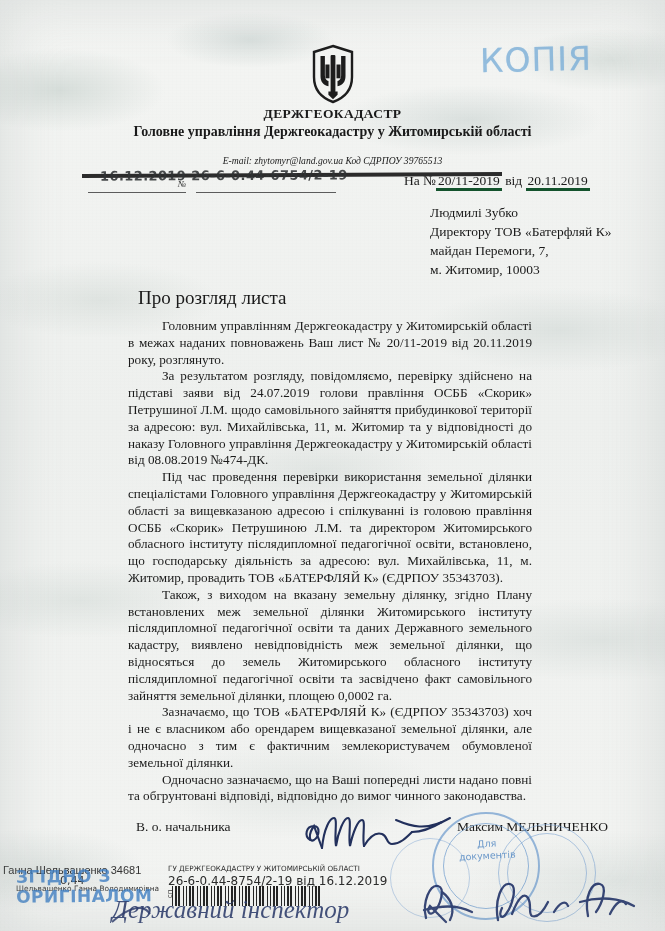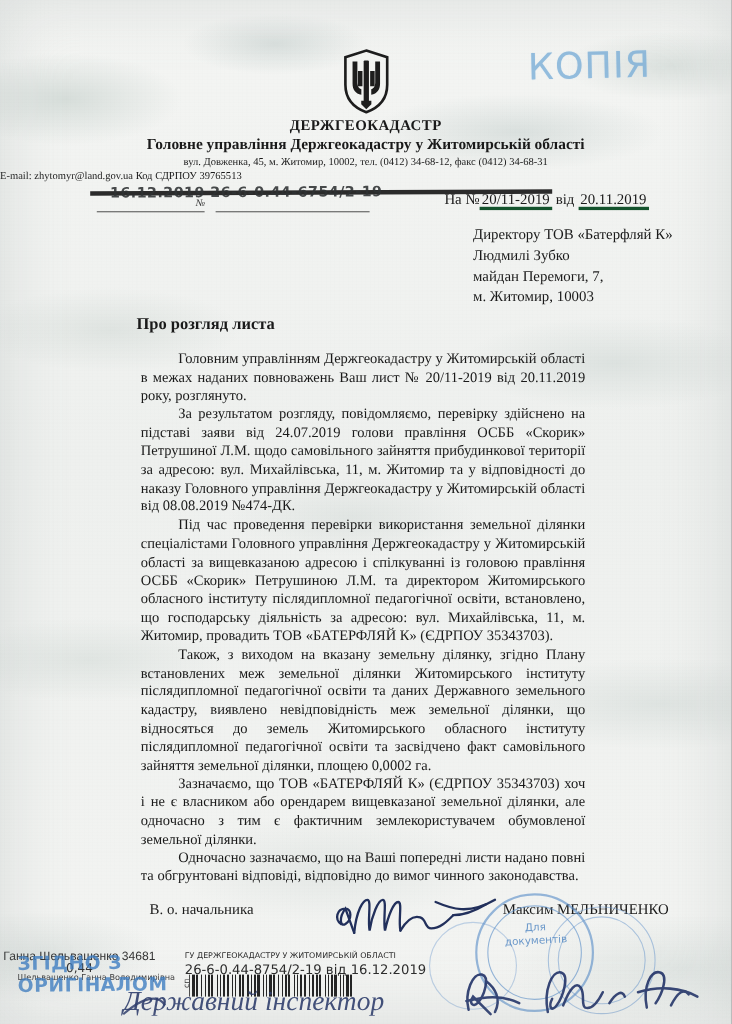--- a/index.html
+++ b/index.html
@@ -37,21 +37,21 @@
     box-shadow:inset 0 0 60px rgba(140,150,150,.25);}
 
   
   .emblem{position:absolute;left:0;right:0;top:44px;text-align:center;}
   .emblem svg{display:block;margin:0 auto;}
   .org-name{position:absolute;left:0;right:0;top:106px;text-align:center;
     font-weight:bold;font-size:13.5px;letter-spacing:.4px;}
   .org-dept{position:absolute;left:0;right:0;top:124px;text-align:center;
     font-weight:bold;font-size:14px;}
   .org-addr{position:absolute;left:0;right:0;top:142px;text-align:center;font-size:9.6px;}
-  .org-email{position:absolute;left:0;right:0;top:155px;text-align:left;font-size:9.6px;}
+  .org-email{position:absolute;left:0;right:0;top:155px;text-align:center;font-size:9.6px;font-style:italic;}
 
   
   .reg-rule{position:absolute;left:82px;top:173px;width:420px;height:4px;background:#2b2b2b;
     transform:rotate(-.25deg);}
   .reg-stamp{position:absolute;left:100px;top:168px;font-family:"DejaVu Sans",sans-serif;
     font-weight:bold;font-size:13px;color:#2f3234;letter-spacing:.4px;white-space:nowrap;
     transform:rotate(-.3deg);opacity:.88;}
   .reg-no{position:absolute;left:178px;top:179px;font-size:9px;font-style:italic;color:#3a3a3a;}
   .rule-left{position:absolute;left:88px;top:192px;width:98px;height:1px;background:#5c5c5c;}
   .rule-right{position:absolute;left:196px;top:192px;width:140px;height:1px;background:#5c5c5c;}
@@ -63,21 +63,21 @@
   .kopiya{position:absolute;left:480px;top:40px;
     font-family:"DejaVu Sans",sans-serif;font-size:33px;font-weight:500;
     color:#6fa8d6;opacity:.72;letter-spacing:1px;
     transform:rotate(-1.2deg);
     text-shadow:0 0 1px rgba(130,180,220,.6);}
 
   
   .addressee{position:absolute;left:430px;top:203px;font-size:13.5px;line-height:19px;}
   .addressee div{white-space:nowrap;}
 
-  .subject{position:absolute;left:124px;top:287px;font-size:15px;font-weight:bold;}
+  .subject{position:absolute;left:138px;top:287px;font-size:19px;}
 
   
   .body{position:absolute;left:128px;top:318px;width:404px;
     font-size:13.2px;line-height:16.8px;text-align:justify;}
   .body p{margin:0 0 0 0;text-indent:34px;}
 
   
   .sig-title{position:absolute;left:136px;top:819px;font-size:13.5px;}
   .sig-name{position:absolute;left:457px;top:819px;font-size:13.5px;white-space:nowrap;}
   .sig-ink{position:absolute;left:300px;top:806px;width:190px;height:52px;pointer-events:none;}
@@ -139,41 +139,40 @@
         <path d="M35.5 12 h-4.4 v19.5 c0 3.2-1.6 5-3.6 5.6 v5.1 c5.4-.9 8-4.6 8-10.2 Z"></path>
         <path d="M15.4 20.5 h4.1 v13.8 h-4.1 z"></path>
         <path d="M26.5 20.5 h4.1 v13.8 h-4.1 z"></path>
         <path d="M18.4 47.5 h9.2 v3.2 l-4.6 4.6 -4.6-4.6 z"></path>
       </g>
     </svg>
   </div>
 
   <div class="org-name">ДЕРЖГЕОКАДАСТР</div>
   <div class="org-dept">Головне управління Держгеокадастру  у  Житомирській області</div>
-  <div class="org-addr">вул. Довженка, 45, м. Житомир, 10002, тел. (0412) 34-68-12, факс (0412) 34-68-31</div>
   <div class="org-email">E-mail: zhytomyr@land.gov.ua  Код СДРПОУ 39765513</div>
 
   <div class="kopiya">КОПІЯ</div>
 
   <div class="reg-rule"></div>
   <div class="reg-stamp">16.12.2019   26-6-0.44-6754/2-19</div>
   <div class="reg-no">№</div>
   <div class="rule-left"></div>
   <div class="rule-right"></div>
 
   <div class="reply-ref">
     <span>На</span>
     <span>№</span><span class="u">20/11-2019</span>
     <span>від</span>
     <span class="u">20.11.2019</span>
   </div>
 
   <div class="addressee">
+    <div>Людмилі Зубко</div>
     <div>Директору ТОВ «Батерфляй К»</div>
-    <div>Людмилі Зубко</div>
     <div>майдан Перемоги, 7,</div>
     <div>м. Житомир, 10003</div>
   </div>
 
   <div class="subject">Про розгляд листа</div>
 
   <div class="body">
     <p>Головним управлінням Держгеокадастру у Житомирській області в межах наданих повноважень Ваш лист № 20/11-2019 від 20.11.2019 року, розглянуто.</p>
     <p>За результатом розгляду, повідомляємо, перевірку здійснено на підставі заяви від 24.07.2019 голови правління ОСББ «Скорик» Петрушиної Л.М. щодо самовільного зайняття прибудинкової території за адресою: вул. Михайлівська, 11, м. Житомир та у відповідності до наказу Головного управління Держгеокадастру у Житомирській області від 08.08.2019 №474-ДК.</p>
     <p>Під час проведення перевірки використання земельної ділянки спеціалістами Головного управління Держгеокадастру у Житомирській області за вищевказаною адресою і спілкуванні із головою правління ОСББ «Скорик» Петрушиною Л.М. та директором Житомирського обласного інституту післядипломної педагогічної освіти, встановлено, що господарську діяльність за адресою: вул. Михайлівська, 11, м. Житомир, провадить ТОВ «БАТЕРФЛЯЙ К» (ЄДРПОУ 35343703).</p>

